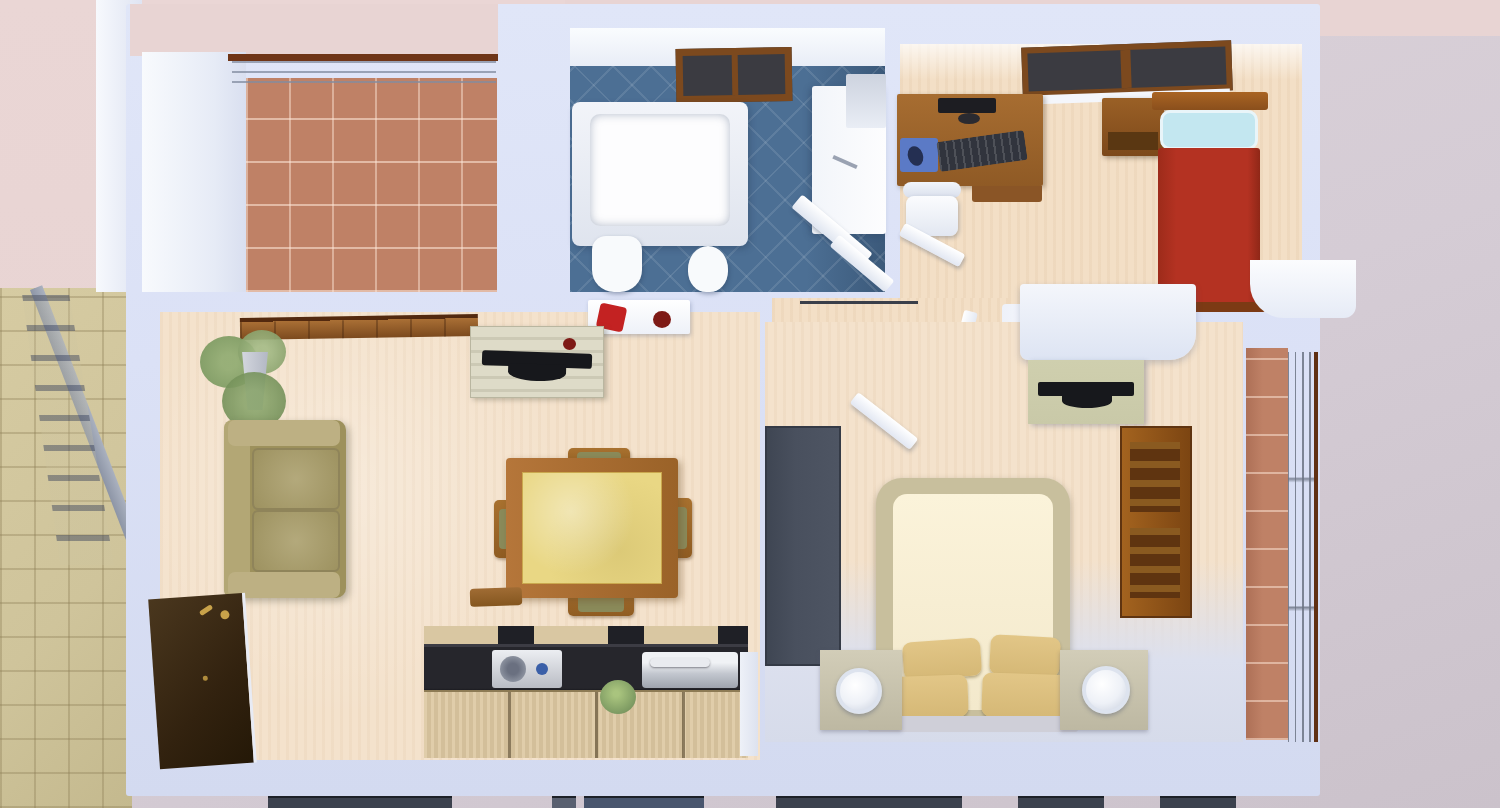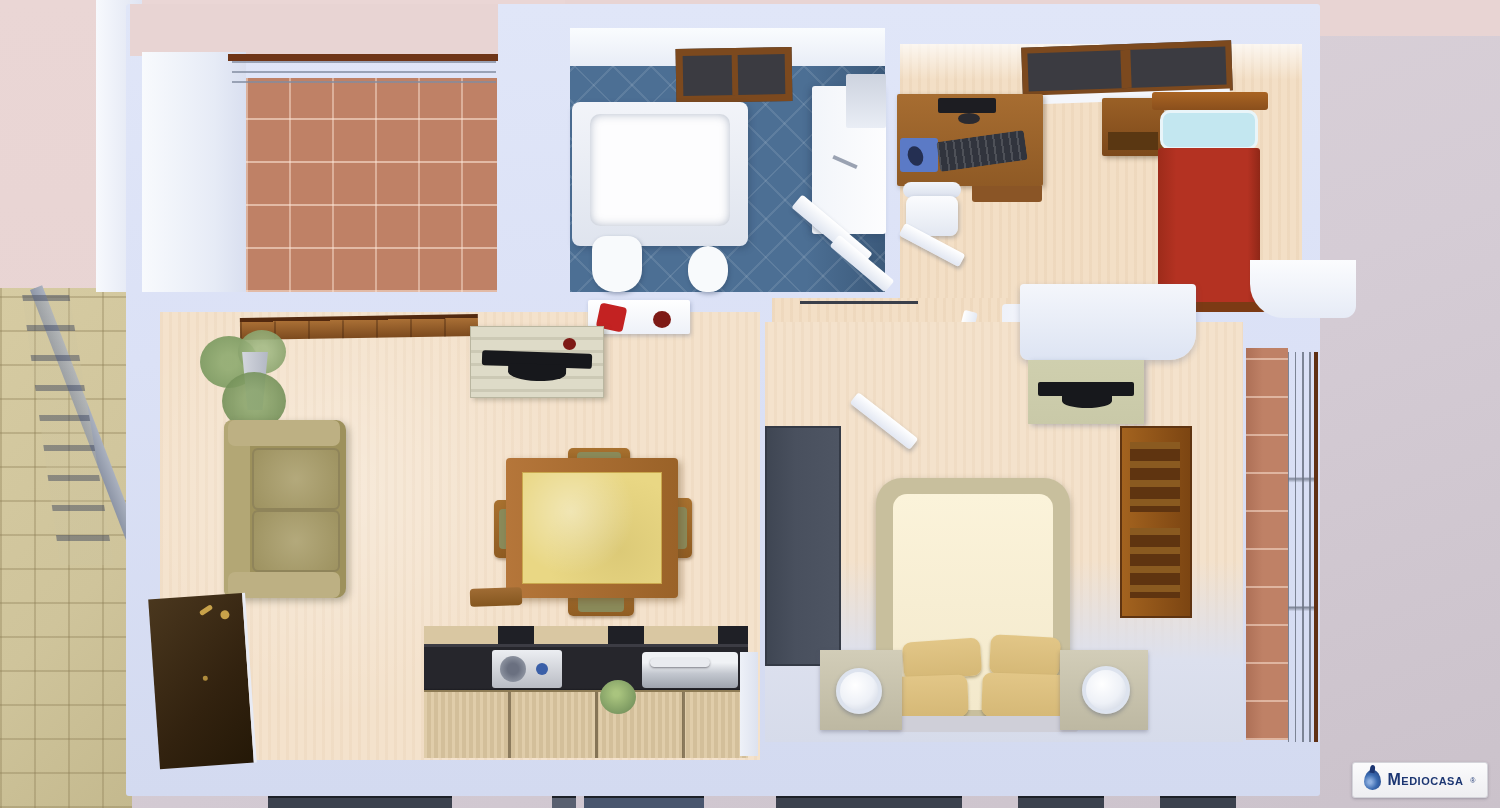--- a/index.html
+++ b/index.html
@@ -334,19 +334,14 @@
   <div class="abs kit-plant"></div>
   <div class="abs kit-end"></div>
 
   <div class="abs crop crop1"></div>
   <div class="abs crop crop2"></div>
   <div class="abs crop crop3"></div>
   <div class="abs crop crop4"></div>
   <div class="abs crop crop5"></div>
   <div class="abs crop crop6"></div>
 
-  <div class="abs logo">
-    <span class="logo-drop"></span>
-    <span class="logo-text">Mediocasa</span>
-      <span class="logo-reg">®</span>
-  </div>
 
 </div>
 
 </body></html>

